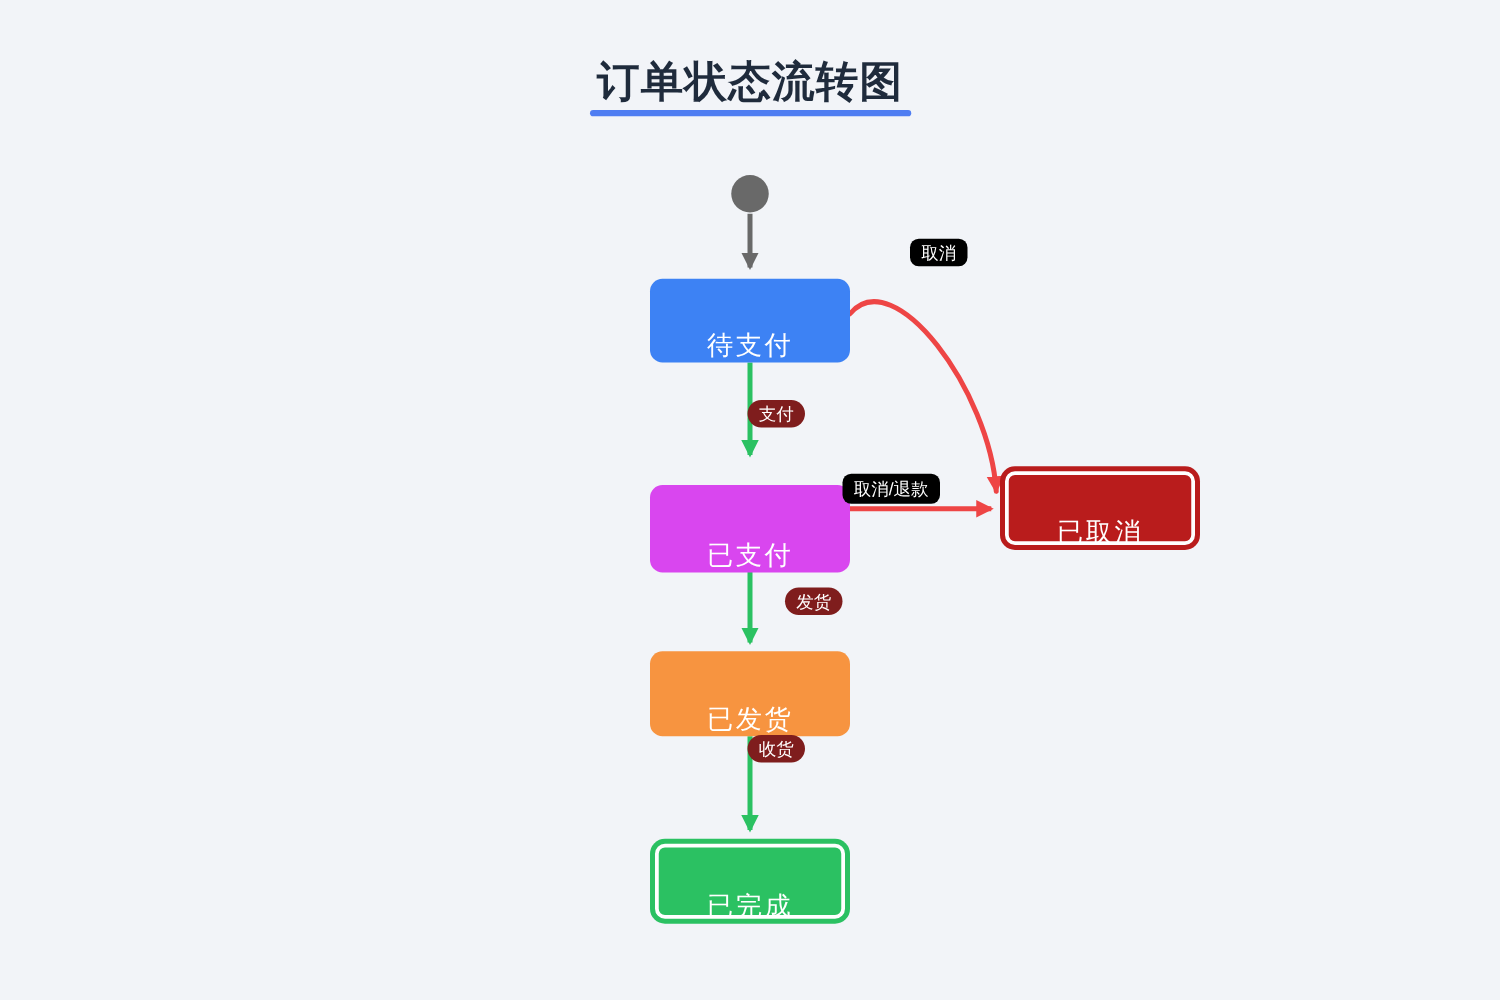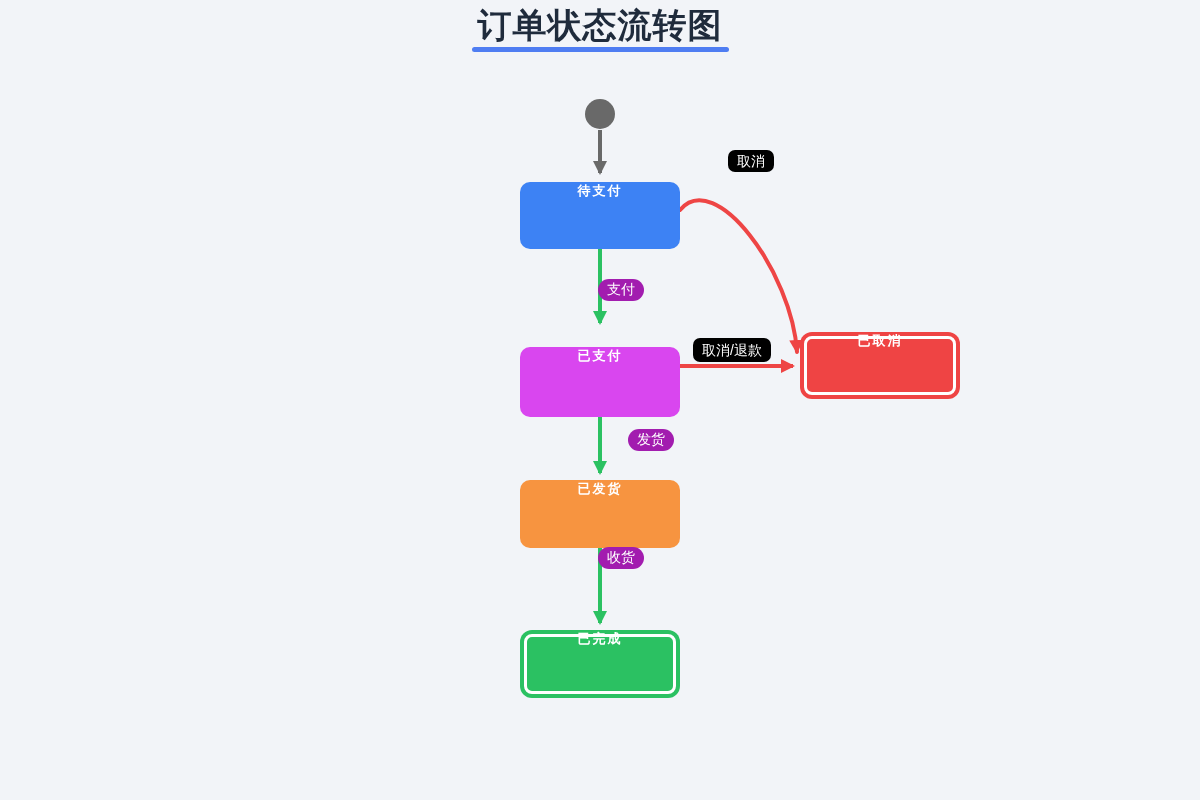--- a/index.html
+++ b/index.html
@@ -1,21 +1,21 @@
 <!DOCTYPE html>
 <html><head>
 <meta charset="utf-8">
 <style>
   * { margin: 0; padding: 0; box-sizing: border-box; }
   html, body { width: 1200px; height: 800px; overflow: hidden; }
   body {
     background: #f2f4f8;
     font-family: "Liberation Sans", "DejaVu Sans", sans-serif;
   }
-  .stage { position: relative; width: 1200px; height: 656px; }
+  .stage { position: relative; width: 1200px; height: 656px; margin-top: 41px; }
 
   
   .page-title {
     position: absolute; top: 0; left: 0; right: 0;
     text-align: center; line-height: 50px;
     font-size: 34px; font-weight: bold; color: #1f2b3c;
     letter-spacing: 1px;
   }
   .title-underline {
     position: absolute; top: 47px; left: 472px;
@@ -28,48 +28,48 @@
 
   
   .start-dot {
     position: absolute; left: 585px; top: 99px;
     width: 30px; height: 30px; border-radius: 50%;
     background: #696969;
   }
   .node {
     position: absolute; width: 160px; height: 68px;
     border-radius: 10px;
-    display: flex; align-items: flex-start; justify-content: center;
-    color: #ffffff; font-size: 13px; letter-spacing: 2px; font-weight: bold;
+    display: flex; align-items: flex-end; justify-content: center;
+    color: #ffffff; font-size: 21px; letter-spacing: 2px;
   }
   .node.pending   { left: 520px; top: 182px; height: 67px; background: #3d82f4; }
   .node.paid      { left: 520px; top: 347px; height: 70px; background: #d946ef; }
   .node.shipped   { left: 520px; top: 480px; background: #f79440; }
   .node.completed { left: 520px; top: 630px; background: #2bc162; border-radius: 12px; }
-  .node.cancelled { left: 800px; top: 332px; height: 67px; background: #ef4444; border-radius: 12px; }
+  .node.cancelled { left: 800px; top: 332px; height: 67px; background: #b91c1c; border-radius: 12px; }
   .node .ring {
     position: absolute; inset: 4px;
     border: 3px solid #ffffff; border-radius: 8px;
     pointer-events: none;
   }
   .node span { position: relative; }
 
   
   .pill {
     position: absolute; height: 22px; line-height: 22px;
     padding: 0 9px; font-size: 14px; color: #ffffff;
     white-space: nowrap;
   }
-  .pill.green { background: #a21caf; border-radius: 11px; font-family: Liberation Serif, serif; }
+  .pill.green { background: #7f1d1d; border-radius: 11px; }
   .pill.red   { background: #000000; border-radius: 7px; }
   .pill.pay     { left: 598px; top: 279px; }
   .pill.ship    { left: 628px; top: 429px; }
   .pill.receive { left: 598px; top: 547px; }
   .pill.cancel  { left: 728px; top: 150px; }
-  .pill.cancel-refund { left: 693px; top: 338px; height: 24px; line-height: 24px; }
+  .pill.cancel-refund { left: 674px; top: 338px; height: 24px; line-height: 24px; }
 </style>
 </head>
 <body>
 
 <div class="stage">
 
   <h1 class="page-title">订单状态流转图</h1>
   <div class="title-underline"></div>
 
   <svg class="edges" width="1200" height="800" viewBox="0 0 1200 800">

